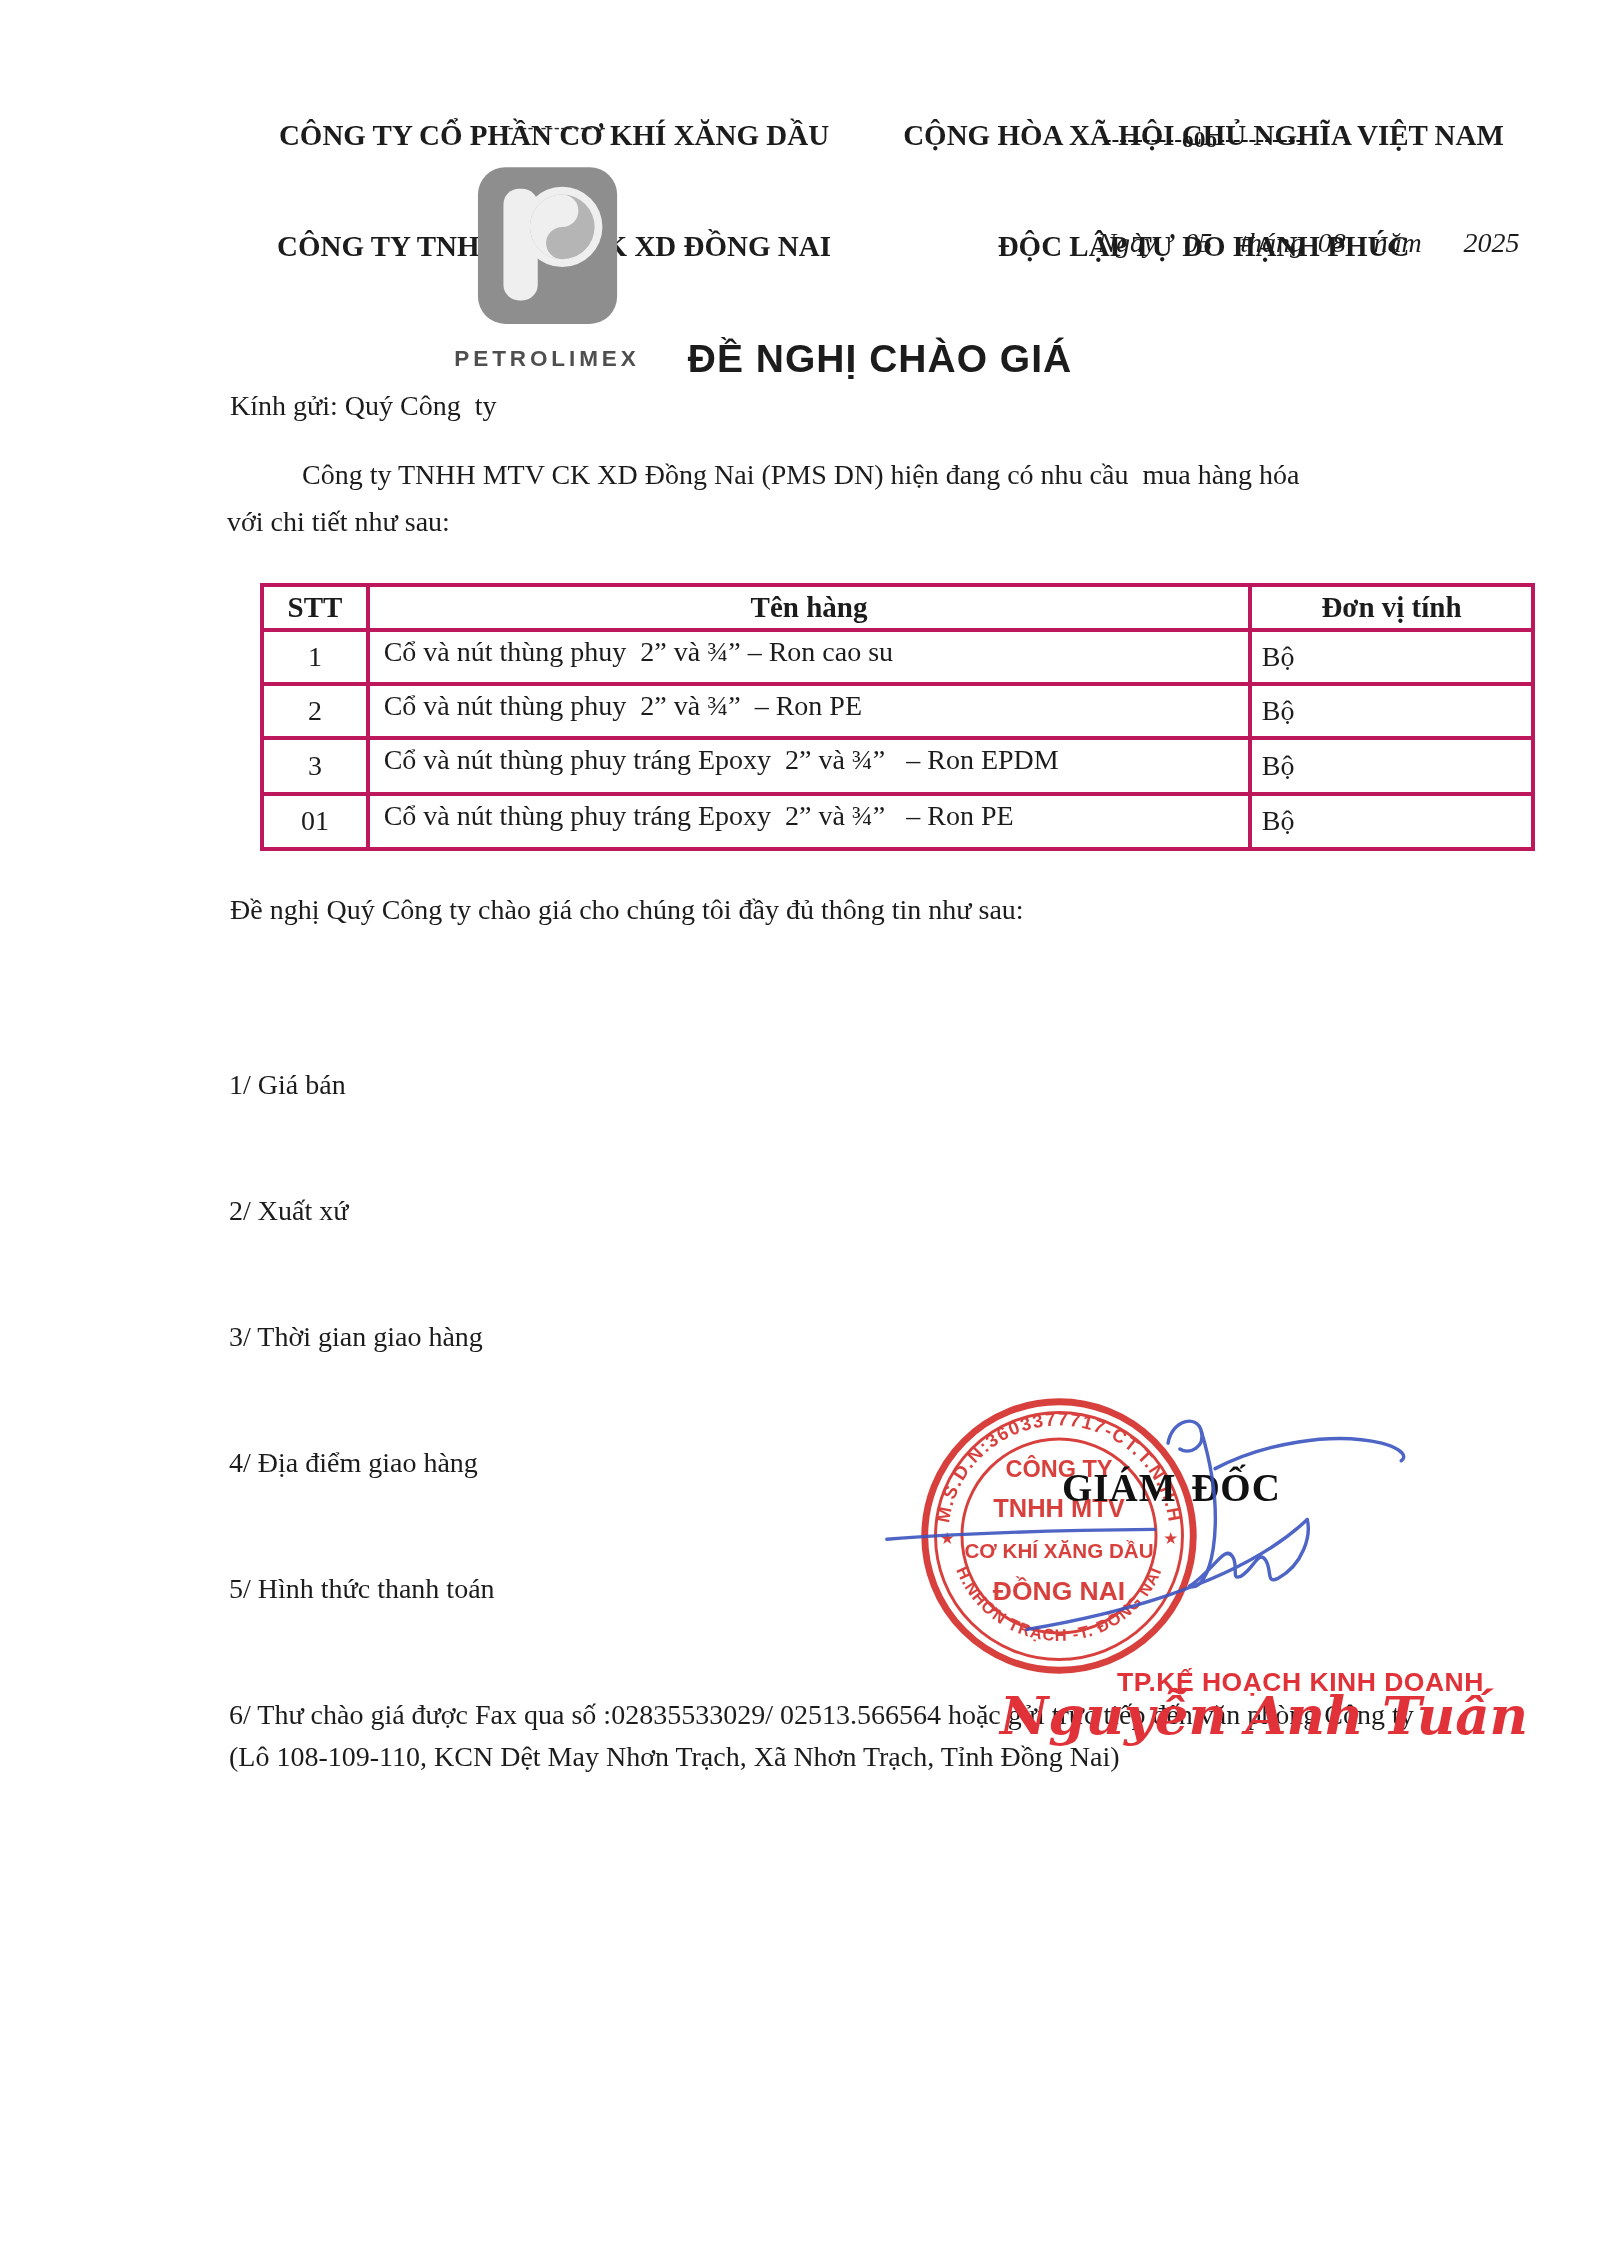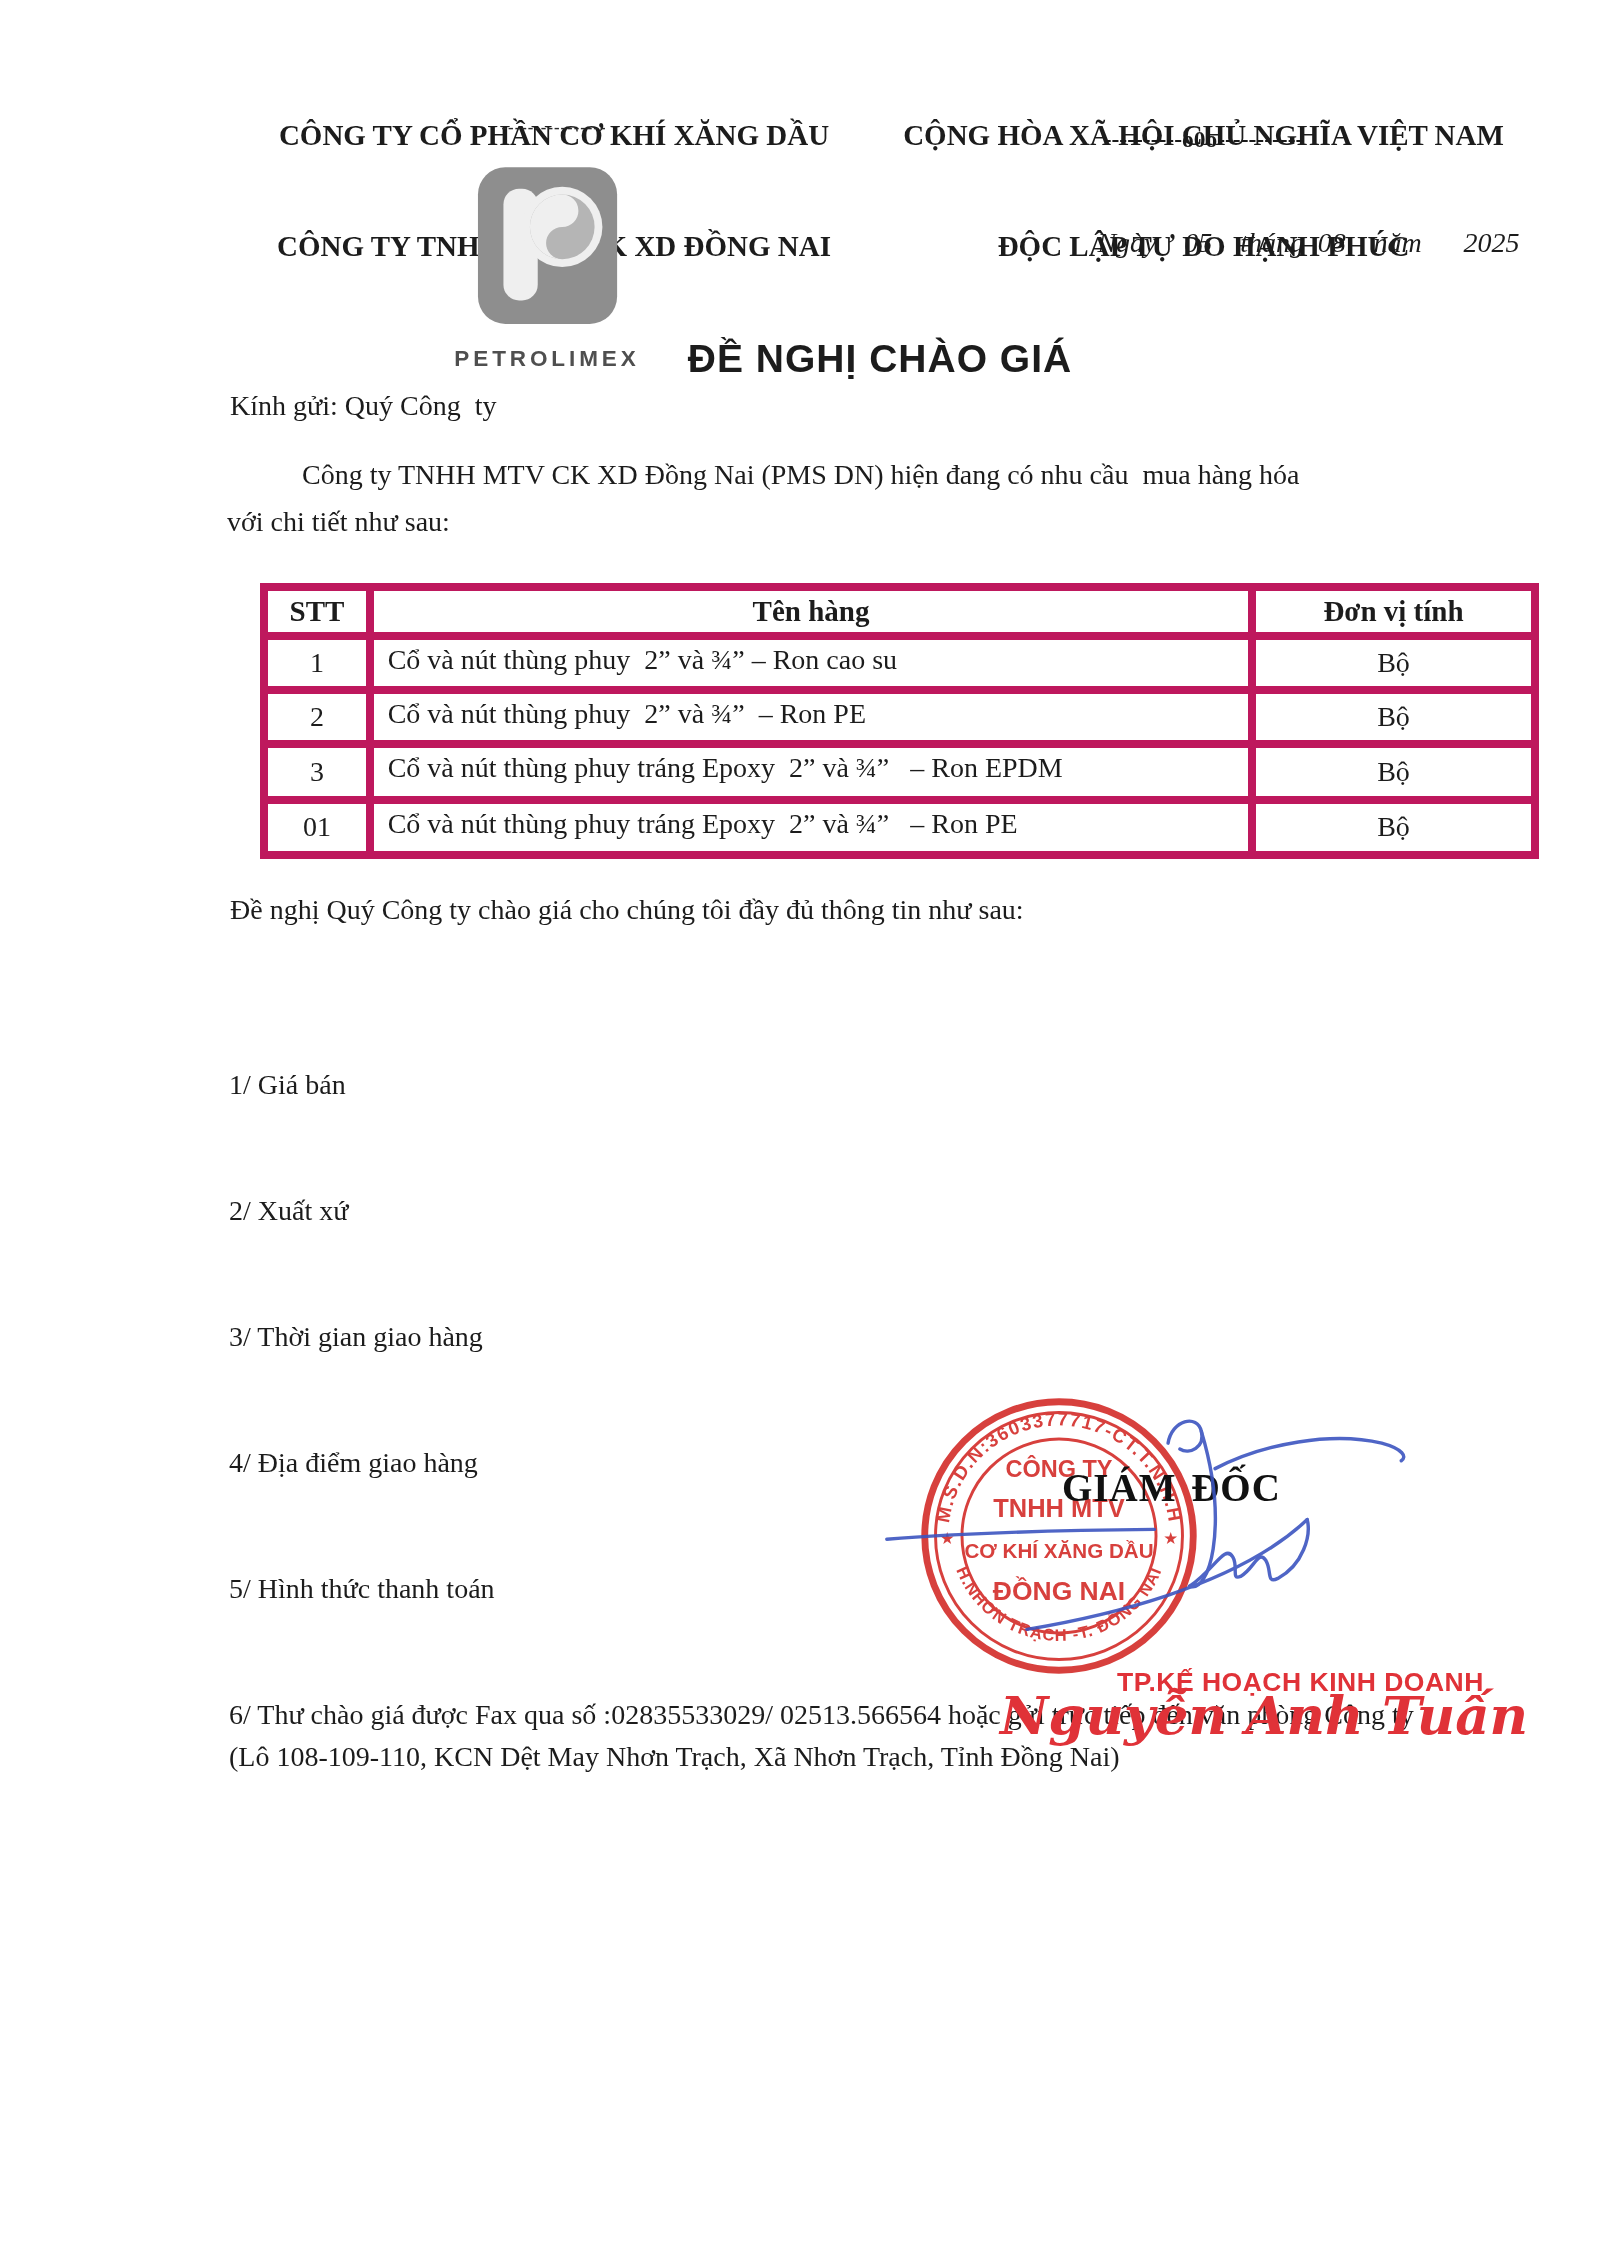--- a/index.html
+++ b/index.html
@@ -24,25 +24,25 @@
 
   .date{left:1078px;top:225px;width:461px;font-size:28px;word-spacing:6.9px;}
   .title{left:880px;top:335px;transform:translateX(-50%);font-size:39px;letter-spacing:1px;white-space:nowrap;}
   .salutation{left:230px;top:388px;font-size:28px;}
   .intro1{left:302px;top:457px;font-size:28px;}
   .intro2{left:227px;top:504px;font-size:28px;}
 
   
   #goods-table{position:absolute;left:260px;top:583px;width:1271px;border-collapse:collapse;
         table-layout:fixed;font-size:28px;}
-  #goods-table th,#goods-table td{border:8px solid #be185d;padding:0 9.8px;overflow:hidden;white-space:pre-wrap;}
+  #goods-table th,#goods-table td{border:4px solid #be185d;padding:0 9.8px;overflow:hidden;white-space:pre-wrap;}
   #goods-table th{font-size:29px;text-align:center;padding:3.9px 5.9px;}
   #goods-table td.stt{text-align:center;}
   #goods-table td.name{text-align:left;padding-left:13.7px;vertical-align:top;padding-top:3.9px;}
-  #goods-table td.unit{text-align:center;}
+  #goods-table td.unit{}
   .col-stt{width:106px;}.col-name{width:882px;}.col-unit{width:283px;}
 
   .lead{left:230px;top:892px;font-size:28px;}
   .req-items{left:229px;top:980px;width:1225px;font-size:28px;line-height:42px;}
   .req-items .item{white-space:pre-wrap;}
   .closing{left:230px;top:1309px;font-size:28px;line-height:47px;}
 
   
   .director{left:1062px;top:1464px;font-size:39px;color:#111;z-index:5;letter-spacing:1px;word-spacing:3.9px;}
   #stamp{position:absolute;left:912px;top:1389px;z-index:3;opacity:.93;}

